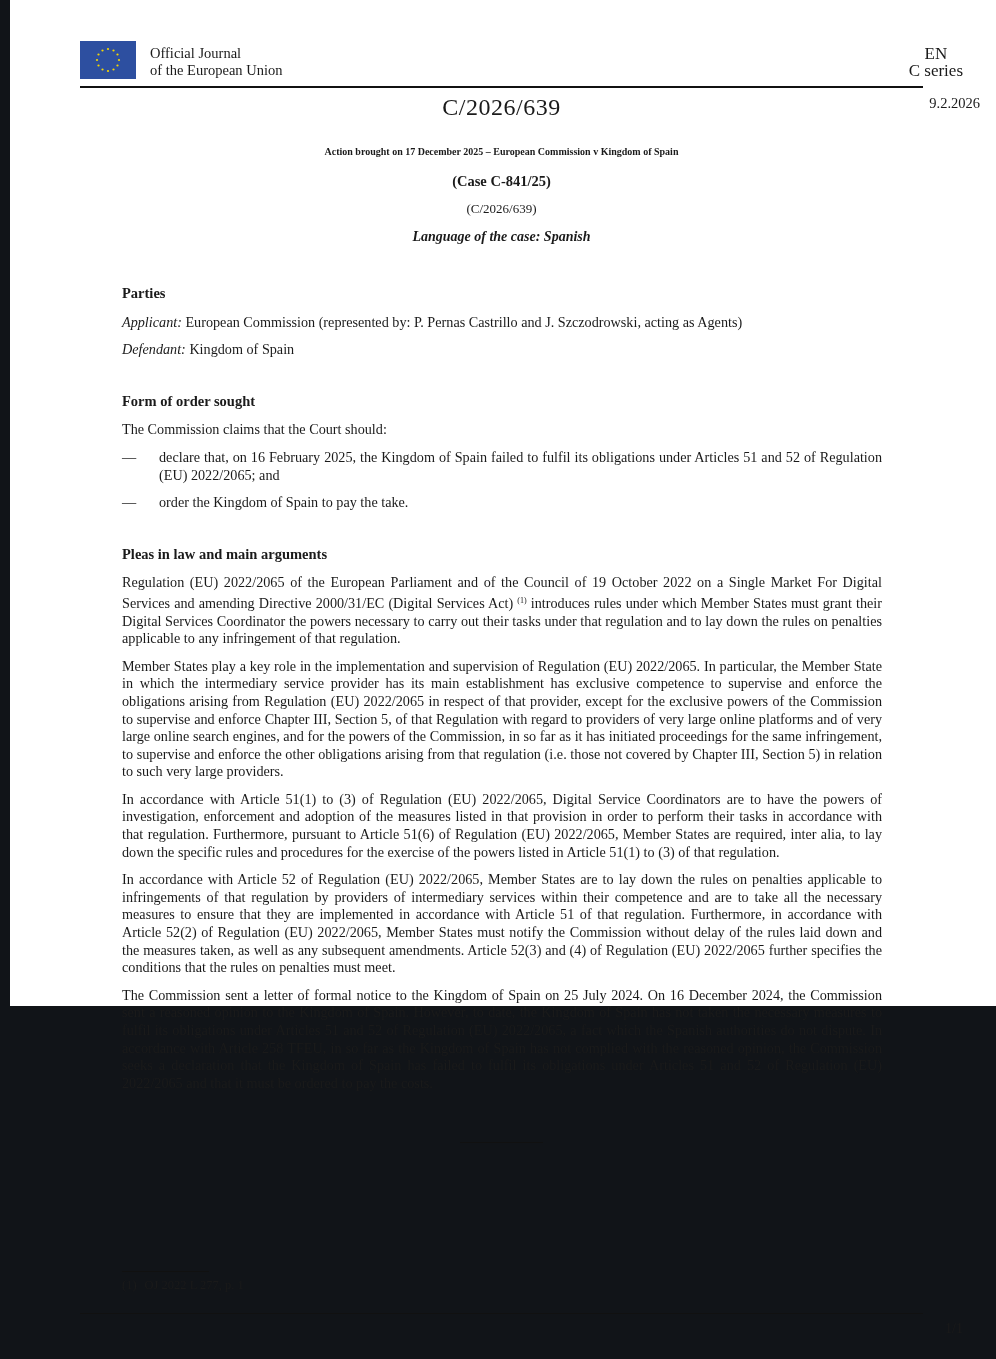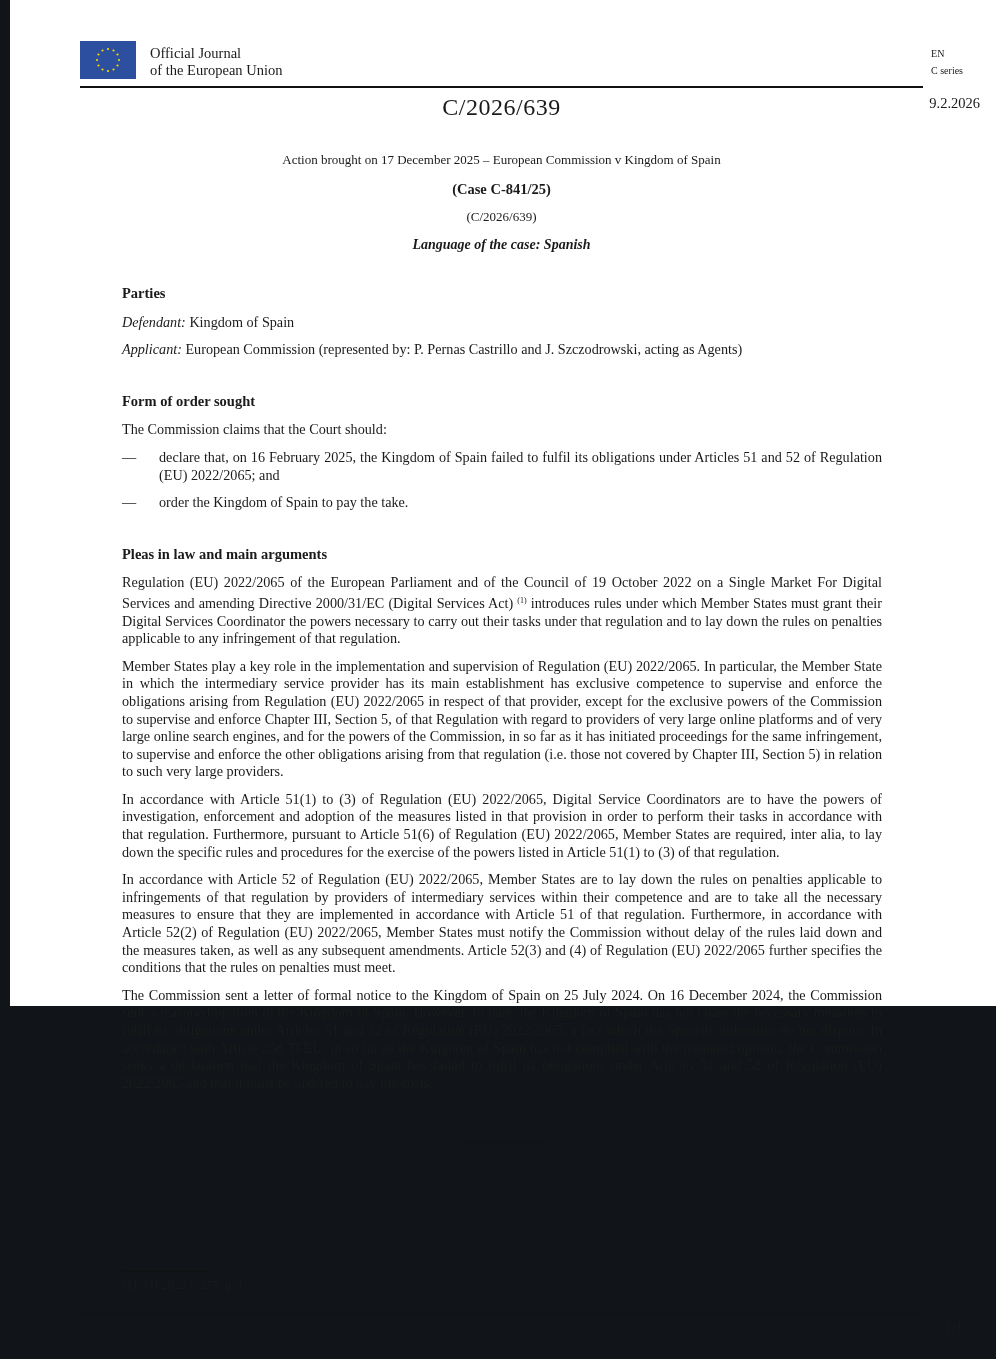--- a/index.html
+++ b/index.html
@@ -39,23 +39,23 @@
       left: 140px;
       top: 45px;
       font-size: 14.5px;
       line-height: 17px;
       color: #1a1a1a;
     }
     .oj-meta {
       position: absolute;
       right: 70px;
       top: 45px;
-      font-size: 10px;
+      font-size: 17px;
       line-height: 17px;
-      text-align: left;
+      text-align: center;
     }
     .header-rule {
       position: absolute;
       left: 70px;
       top: 86px;
       width: 843px;
       height: 1.5px;
       background: #111;
     }
     .doc-id {
@@ -75,24 +75,24 @@
     }
     
     .title-block {
       position: absolute;
       left: 0;
       width: 983px;
       top: 143px;
       text-align: center;
     }
     .title-main {
-      font-weight: normal;
-      font-size: 13px;
-      line-height: 18px;
-      margin: 8px 0 11px 0;
+      font-weight: bold;
+      font-size: 10px;
+      line-height: 18px;
+      margin: 0 0 11px 0;
     }
     .title-case {
       font-weight: bold;
       font-size: 14.5px;
       line-height: 18px;
       margin: 0 0 10px 0;
     }
     .title-ref {
       font-size: 13px;
       line-height: 18px;
@@ -231,22 +231,22 @@
   <div class="title-block">
     <p class="title-main">Action brought on 17 December 2025 – European Commission v Kingdom of Spain</p>
     <p class="title-case">(Case C-841/25)</p>
     <p class="title-ref">(C/2026/639)</p>
     <p class="title-lang">Language of the case: Spanish</p>
   </div>
 
   <div class="content">
 
     <p class="section-heading">Parties</p>
+    <p class="para"><span class="label">Applicant:</span><span> European Commission (represented by: P. Pernas Castrillo and J. Szczodrowski, acting as Agents)</span></p>
     <p class="para"><span class="label">Defendant:</span><span> Kingdom of Spain</span></p>
-    <p class="para"><span class="label">Applicant:</span><span> European Commission (represented by: P. Pernas Castrillo and J. Szczodrowski, acting as Agents)</span></p>
 
     <div class="gap"></div>
 
     <p class="section-heading">Form of order sought</p>
     <p class="para">The Commission claims that the Court should:</p>
     <div class="list-item">
       <span class="dash">—</span>
       <span class="text">declare that, on 16 February 2025, the Kingdom of Spain failed to fulfil its obligations under Articles 51 and 52 of Regulation (EU) 2022/2065; and</span>
     </div>
     <div class="list-item">

